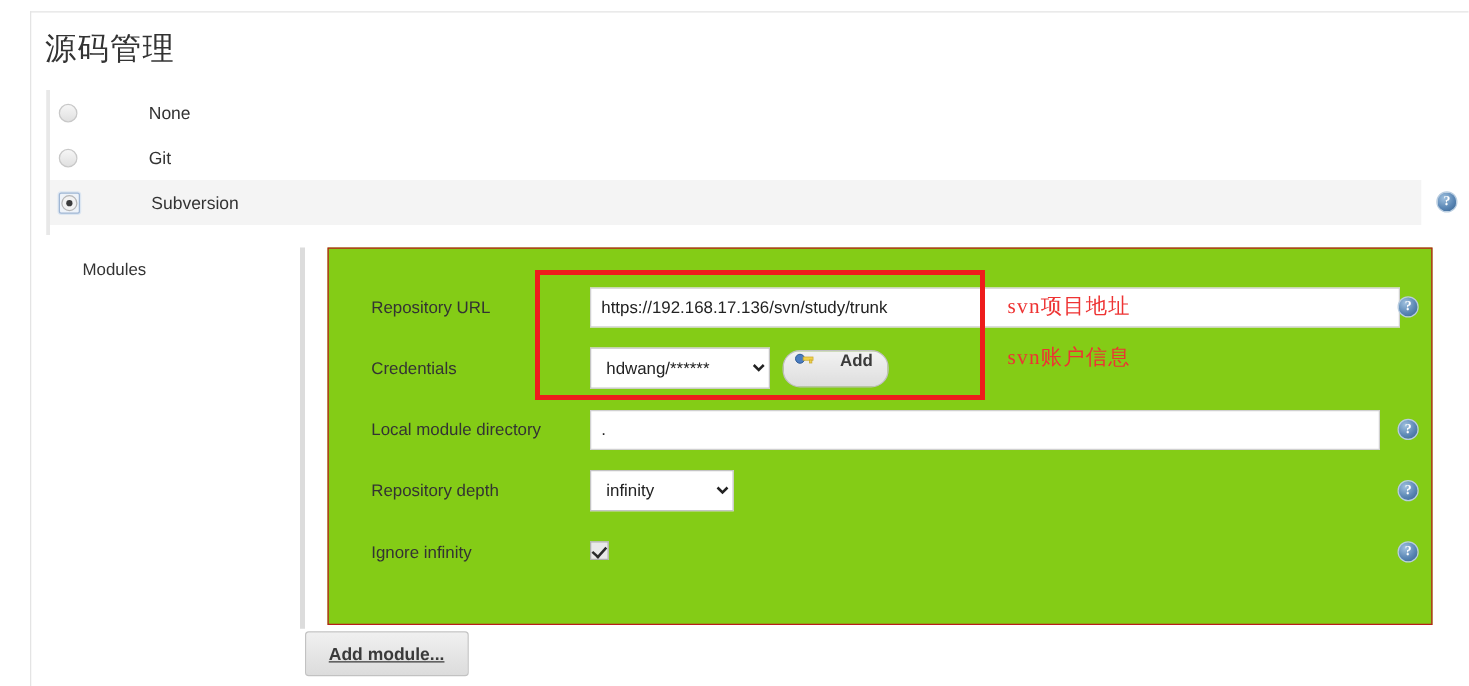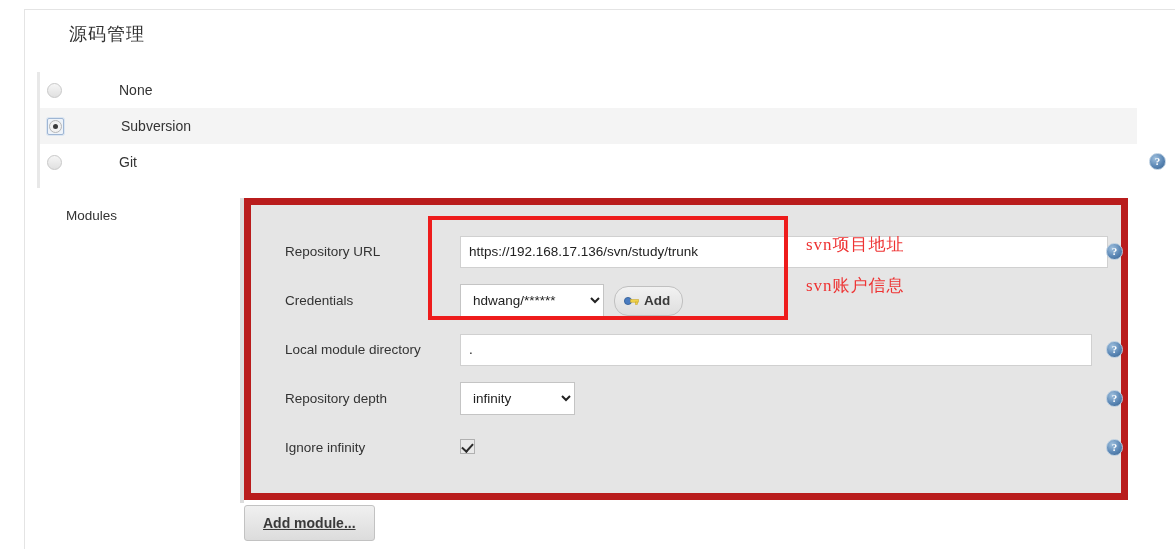--- a/index.html
+++ b/index.html
@@ -37,26 +37,25 @@
     height: 540px;
     background: #e4e4e4;
   }
 
   
   .page-title {
     position: absolute;
     left: 36px;
     top: 22px;
     font-family: "Liberation Serif", serif;
-    font-size: 18px;
+    font-size: 25px;
     font-weight: normal;
     color: #333333;
     letter-spacing: 1px;
     white-space: nowrap;
-    margin-left: 33px;
   }
 
   
   .scm-section {
     position: absolute;
     left: 37px;
     top: 72px;
     width: 1100px;
     height: 116px;
     border-left: 3px solid #e8e8e8;
@@ -154,26 +153,26 @@
     left: 240px;
     top: 198px;
     width: 4px;
     height: 305px;
     background: #dcdcdc;
   }
 
   
   .module-panel {
     position: absolute;
-    left: 244px;
+    left: 262px;
     top: 198px;
     width: 884px;
     height: 302px;
-    background: #e5e5e5;
-    border: 7px solid #b91c1c;
+    background: #84cc16;
+    border: 1px solid #b91c1c;
   }
 
   .frow {
     position: absolute;
     left: 0;
     width: 100%;
     height: 49px;
     display: flex;
     align-items: center;
   }
@@ -217,22 +216,22 @@
     height: 30px;
     padding: 0 12px 0 9px;
     background: linear-gradient(180deg,#f2f2f2 0%, #dedede 100%);
     border: 1px solid #c0c0c0;
     border-radius: 14px;
     font-family: "Liberation Sans", sans-serif;
     font-size: 13.5px;
     font-weight: bold;
     color: #3a3a3a;
     display: inline-flex;
-    align-items: center;
-    gap: 5px;
+    align-items: flex-start;
+    gap: 21px;
     cursor: pointer;
   }
 
   .checkbox-ctl {
     width: 15px;
     height: 15px;
     background: #e9e9e9;
     border: 1px solid #b0b0b0;
     position: relative;
     display: inline-block;
@@ -297,28 +296,28 @@
 
 <div class="page-title">源码管理</div>
 
 <div class="scm-section">
 
   <div class="radio-row">
     <span class="radio-ctl"></span>
     <span class="radio-label">None</span>
   </div>
 
+  <div class="radio-row">
+    <span class="radio-ctl"></span>
+    <span class="radio-label">Git</span>
+  </div>
+
   <div class="radio-row selected">
     <span class="radio-ctl checked"></span>
     <span class="radio-label">Subversion</span>
-  </div>
-
-  <div class="radio-row">
-    <span class="radio-ctl"></span>
-    <span class="radio-label">Git</span>
   </div>
 
 </div>
 
 <span class="help-icon help-top">?</span>
 
 <div class="modules-label">Modules</div>
 <div class="modules-divider"></div>
 
 <div class="module-panel">

